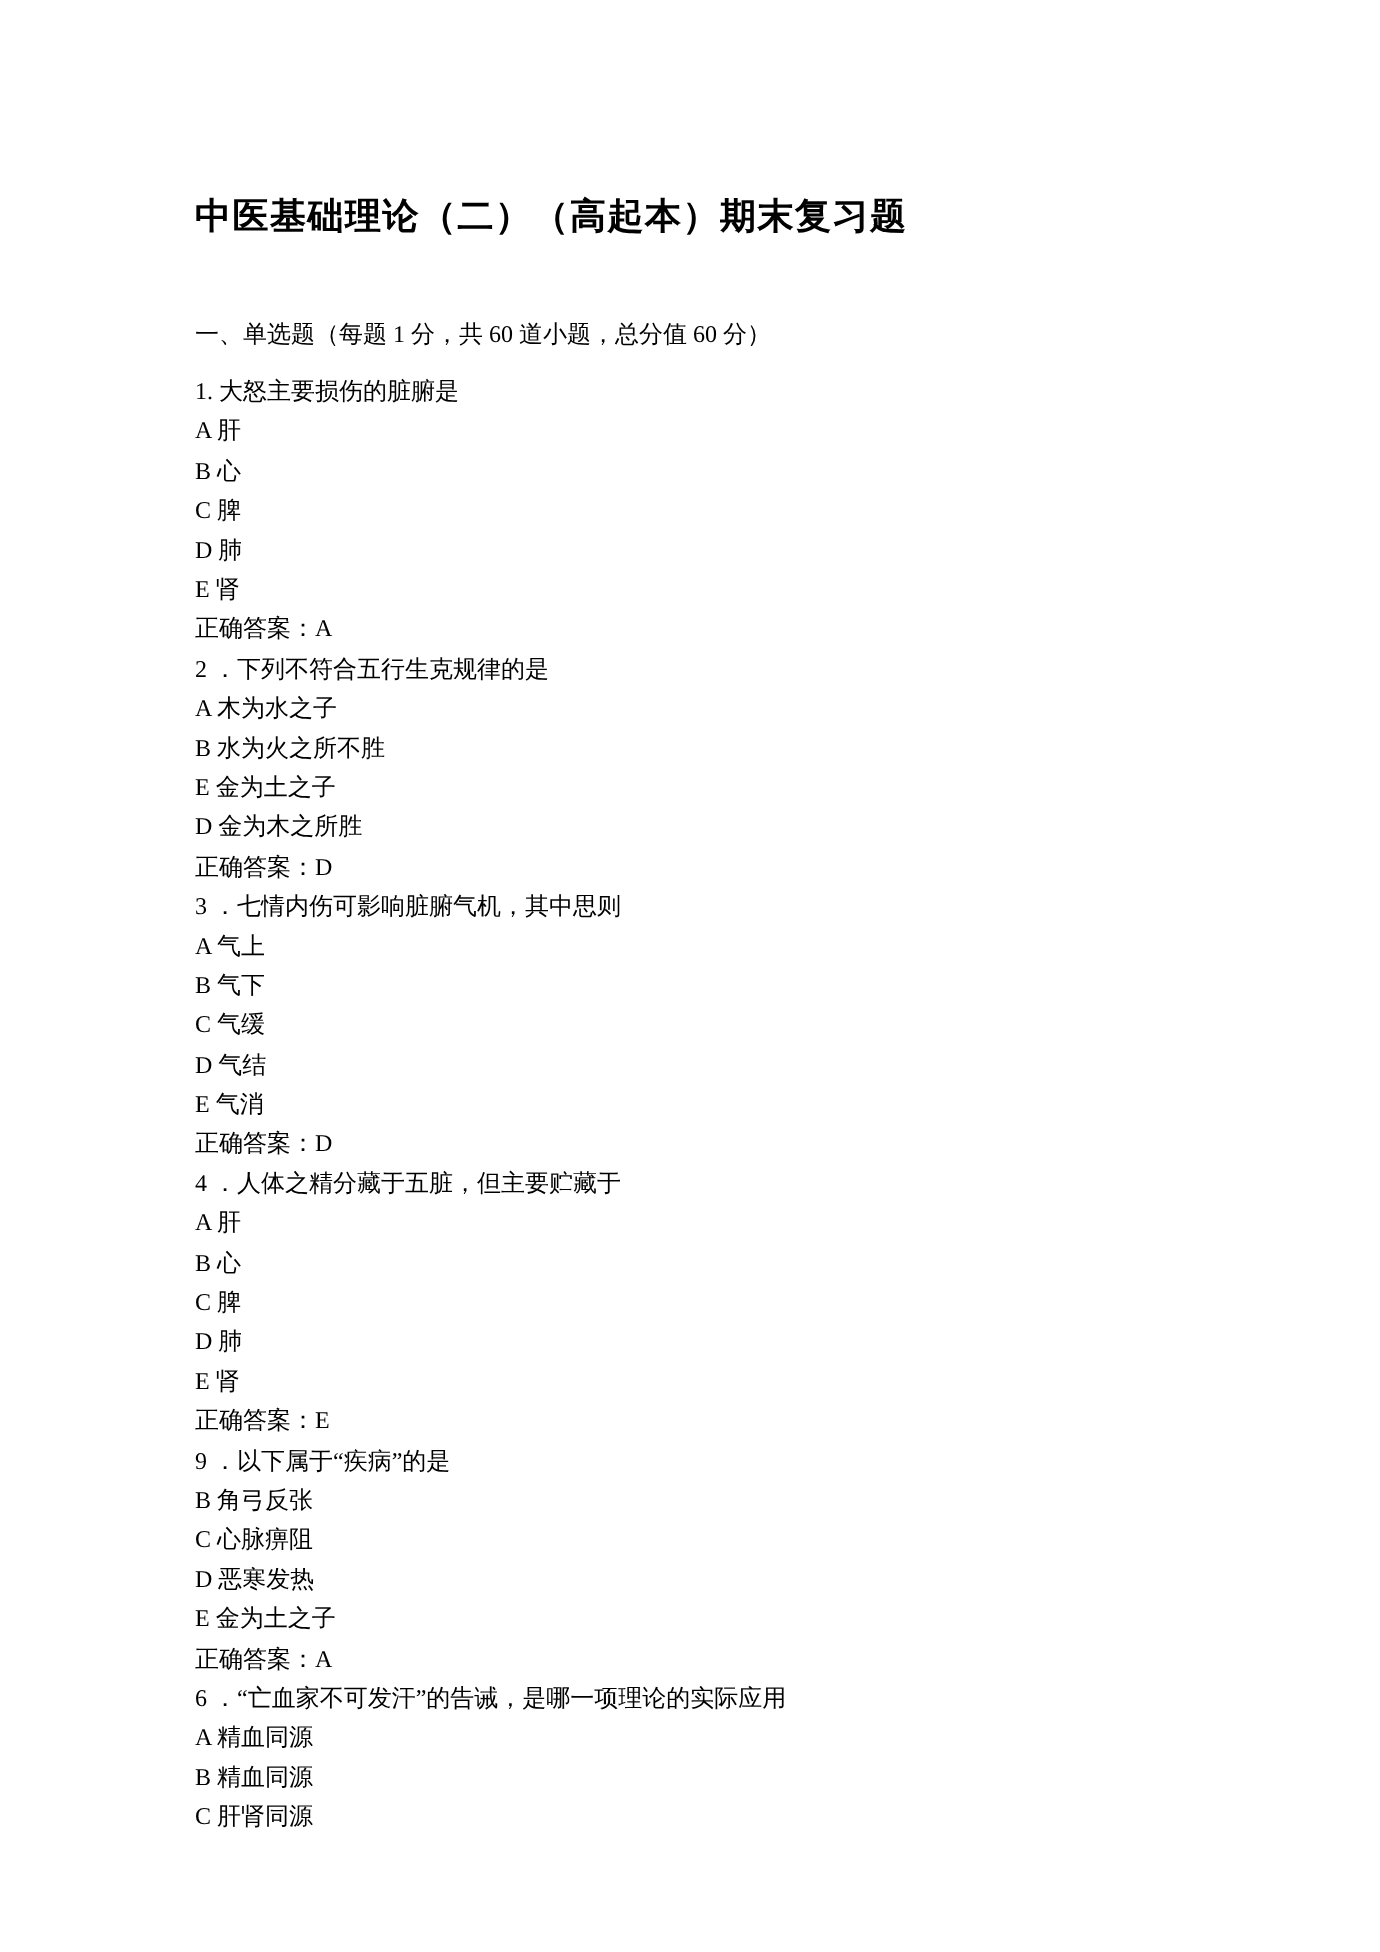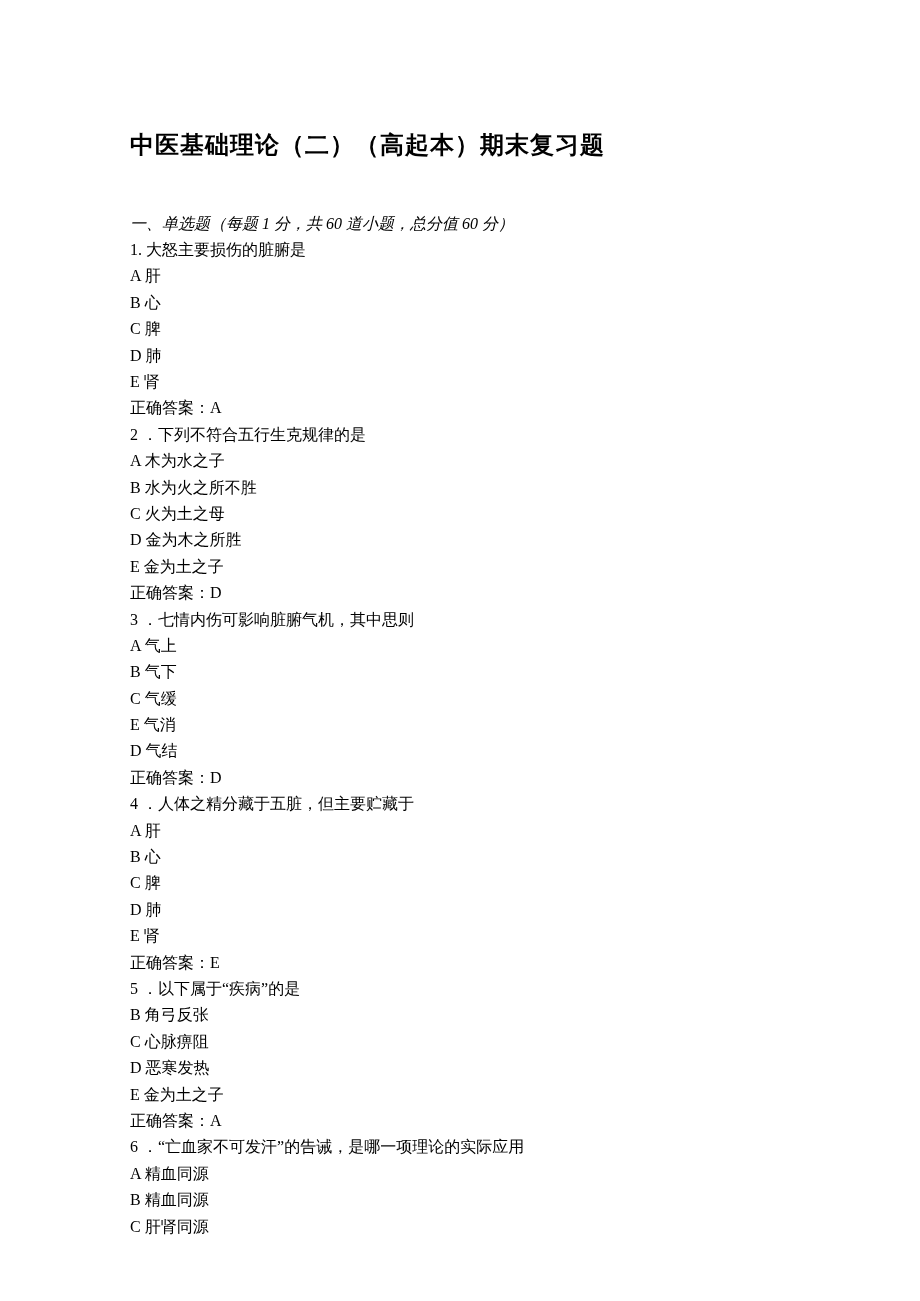--- a/index.html
+++ b/index.html
@@ -13,22 +13,21 @@
       width: 920px;
       box-sizing: border-box;
     }
     .title {
       text-align: left;
       font-size: 24px;
       margin-bottom: 45px;
       letter-spacing: 1px;
     }
     .section-header {
-      margin-bottom: 0;
-      font-style: italic;
+      margin-bottom: 12px;
     }
     .question {
       margin: 0;
     }
     .option {
       margin: 0;
     }
     .answer {
       margin: 0 0 0 0;
     }
@@ -47,39 +46,38 @@
     <p class="question">1. 大怒主要损伤的脏腑是</p>
     <p class="option">A 肝</p>
     <p class="option">B 心</p>
     <p class="option">C 脾</p>
     <p class="option">D 肺</p>
     <p class="option">E 肾</p>
     <p class="answer">正确答案：A</p>
     <p class="question">2 ．下列不符合五行生克规律的是</p>
     <p class="option">A 木为水之子</p>
     <p class="option">B 水为火之所不胜</p>
-    <p class="option">C 火为土之母</p>
+    <p class="option">E 金为土之子</p>
     <p class="option">D 金为木之所胜</p>
-    <p class="option">E 金为土之子</p>
     <p class="answer">正确答案：D</p>
     <p class="question">3 ．七情内伤可影响脏腑气机，其中思则</p>
     <p class="option">A 气上</p>
     <p class="option">B 气下</p>
     <p class="option">C 气缓</p>
+    <p class="option">D 气结</p>
     <p class="option">E 气消</p>
-    <p class="option">D 气结</p>
     <p class="answer">正确答案：D</p>
     <p class="question">4 ．人体之精分藏于五脏，但主要贮藏于</p>
     <p class="option">A 肝</p>
     <p class="option">B 心</p>
     <p class="option">C 脾</p>
     <p class="option">D 肺</p>
     <p class="option">E 肾</p>
     <p class="answer">正确答案：E</p>
-    <p class="question">5 ．以下属于“疾病”的是</p>
+    <p class="question">9 ．以下属于“疾病”的是</p>
     <p class="option">B 角弓反张</p>
     <p class="option">C 心脉痹阻</p>
     <p class="option">D 恶寒发热</p>
     <p class="option">E 金为土之子</p>
     <p class="answer">正确答案：A</p>
     <p class="question">6 ．“亡血家不可发汗”的告诫，是哪一项理论的实际应用</p>
     <p class="option">A 精血同源</p>
     <p class="option">B 精血同源</p>
     <p class="option">C 肝肾同源</p>
   </div>

